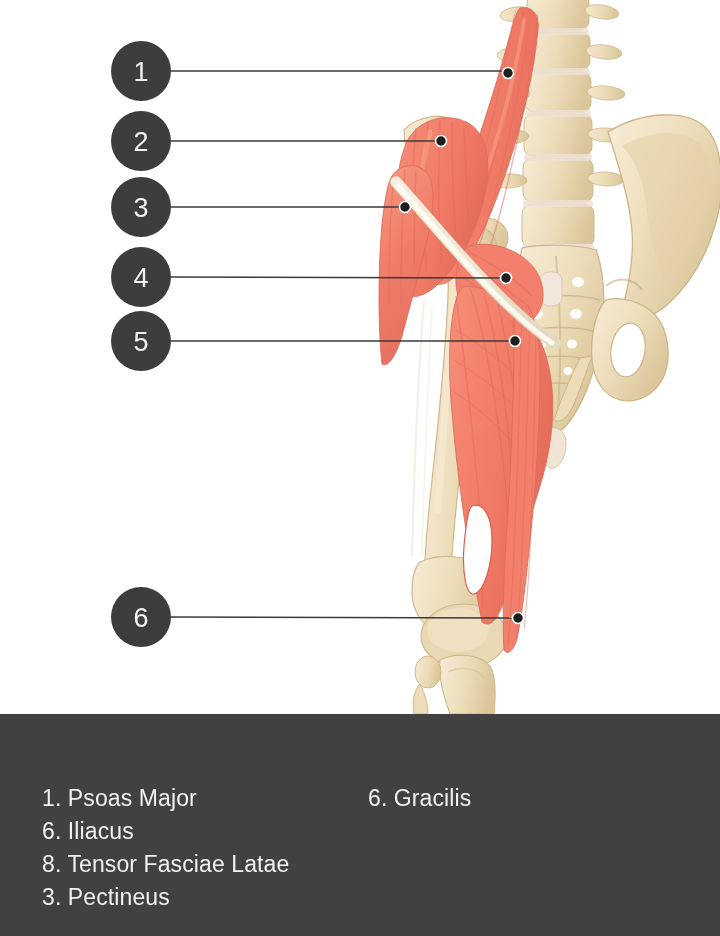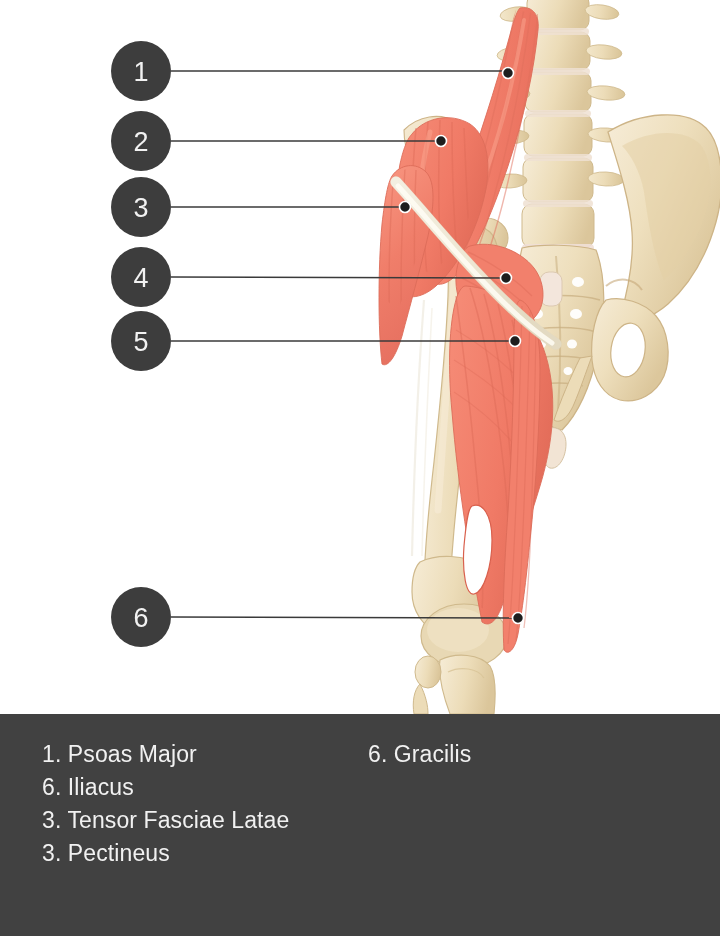--- a/index.html
+++ b/index.html
@@ -72,20 +72,21 @@
     padding: 24px 0 0 0;
   }
   .legend-columns {
     display: flex;
     flex-direction: row;
     align-items: flex-start;
   }
   .legend-col {
     display: flex;
     flex-direction: column;
+    margin-top: 44px;
   }
   .legend-col.col-a { padding-left: 42px; width: 320px; }
   .legend-col.col-b { padding-left: 6px; }
   .legend-entry {
     color: #f1f1f1;
     font-family: "Liberation Sans", sans-serif;
     font-size: 23px;
     line-height: 33px;
     white-space: nowrap;
     letter-spacing: 0.1px;
@@ -454,20 +455,20 @@
       <text class="marker-num" x="141" y="618">6</text>
     </g>
   </svg>
 </div>
 
 <div id="legend-panel">
   <div class="legend-columns">
     <div class="legend-col col-a">
       <div class="legend-entry">1. Psoas Major</div>
       <div class="legend-entry">6. Iliacus</div>
-      <div class="legend-entry">3. Tensor Fasciae Latae</div>
+      <div class="legend-entry">8. Tensor Fasciae Latae</div>
       <div class="legend-entry">3. Pectineus</div>
     </div>
     <div class="legend-col col-b">
       <div class="legend-entry">6. Gracilis</div>
     </div>
   </div>
 </div>
 
 </body></html>

